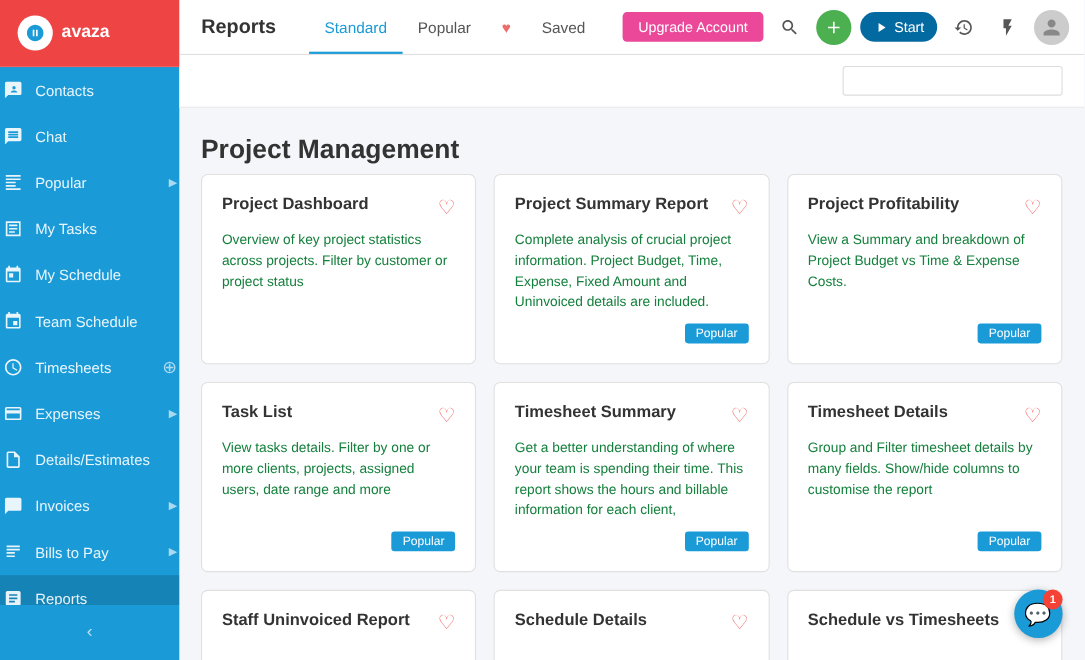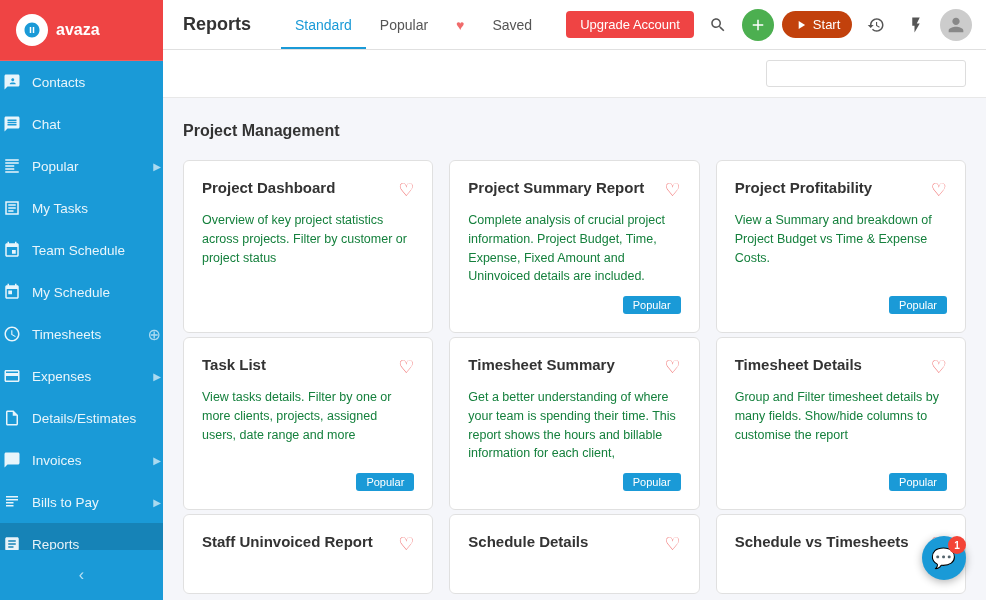--- a/index.html
+++ b/index.html
@@ -26,39 +26,39 @@
 
     
     .topbar { background: white; border-bottom: 1px solid #e0e0e0; padding: 0 20px; height: 50px; display: flex; align-items: center; flex-shrink: 0; }
     .topbar-title { font-size: 18px; font-weight: 600; color: #333; margin-right: 30px; }
     .topbar-tabs { display: flex; height: 100%; }
     .topbar-tab { padding: 0 14px; height: 100%; display: flex; align-items: center; font-size: 14px; color: #555; cursor: pointer; position: relative; }
     .topbar-tab.active { color: #1a9ad7; }
     .topbar-tab.active::after { content: ''; position: absolute; bottom: 0; left: 0; right: 0; height: 2px; background: #1a9ad7; }
     .topbar-divider { width: 1px; height: 24px; background: #ddd; margin: 0 10px; }
     .topbar-actions { display: flex; align-items: center; gap: 8px; margin-left: auto; }
-    .btn-upgrade { background: #ef4444; color: white; border: none; padding: 6px 14px; border-radius: 4px; font-size: 13px; cursor: pointer; white-space: nowrap; }
+    .btn-upgrade { background: #ec4899; color: white; border: none; padding: 6px 14px; border-radius: 4px; font-size: 13px; cursor: pointer; white-space: nowrap; }
     .icon-btn { width: 32px; height: 32px; border-radius: 50%; display: flex; align-items: center; justify-content: center; cursor: pointer; color: #555; font-size: 16px; }
     .icon-btn.green { background: #4caf50; color: white; }
-    .start-btn { background: #c2410c; color: white; border: none; padding: 6px 12px; border-radius: 20px; font-size: 13px; cursor: pointer; display: flex; align-items: center; gap: 5px; }
+    .start-btn { background: #0369a1; color: white; border: none; padding: 6px 12px; border-radius: 20px; font-size: 13px; cursor: pointer; display: flex; align-items: center; gap: 5px; }
     .avatar-btn { width: 32px; height: 32px; border-radius: 50%; background: #ccc; display: flex; align-items: center; justify-content: center; cursor: pointer; }
 
     
     .search-bar-area { background: white; padding: 10px 20px 10px; border-bottom: 1px solid #e8e8e8; display: flex; justify-content: flex-end; }
     .search-input { border: 1px solid #ddd; border-radius: 3px; padding: 5px 10px; font-size: 13px; width: 200px; outline: none; }
 
     
     .content { flex: 1; overflow-y: auto; padding: 24px 20px; }
     .content::-webkit-scrollbar { width: 6px; }
     .content::-webkit-scrollbar-thumb { background: #ccc; border-radius: 3px; }
 
-    .section-title { font-size: 16px; font-weight: 600; color: #333; margin-bottom: 20px; }
-
-    
-    .cards-grid { display: grid; grid-template-columns: repeat(3, 1fr); gap: 16px; margin-bottom: 4px; }
+    .section-title { font-size: 24px; font-weight: 600; color: #333; margin-bottom: 8px; }
+
+    
+    .cards-grid { display: grid; grid-template-columns: repeat(3, 1fr); gap: 16px; margin-bottom: 16px; }
     .card { background: white; border: 1px solid #e0e0e0; border-radius: 6px; padding: 18px; position: relative; min-height: 150px; display: flex; flex-direction: column; }
     .card-header { display: flex; align-items: flex-start; justify-content: space-between; margin-bottom: 10px; }
     .card-title { font-size: 15px; font-weight: 600; color: #333; flex: 1; padding-right: 8px; }
     .heart-icon { color: #f06b6b; font-size: 18px; cursor: pointer; flex-shrink: 0; }
     .heart-icon.outline { color: #f06b6b; }
     .card-desc { font-size: 12.5px; color: #15803d; line-height: 1.5; flex: 1; }
     .card-footer { display: flex; justify-content: flex-end; margin-top: 10px; }
     .badge-popular { background: #1a9ad7; color: white; font-size: 11px; padding: 3px 10px; border-radius: 3px; }
 
     
@@ -116,33 +116,33 @@
         <svg viewBox="0 0 24 24">
             <path d="M3 3h18v18H3zm2 2v14h14V5H5zm2 2h10v2H7zm0 4h10v2H7zm0 4h7v2H7z"></path>
           </svg>
       </div>
       <span class="nav-label">My Tasks</span>
     </div>
 
     <div class="nav-item">
       <div class="nav-icon">
         <svg viewBox="0 0 24 24">
+            <path d="M19 3h-1V1h-2v2H8V1H6v2H5c-1.1 0-2 .9-2 2v14c0 1.1.9 2 2 2h14c1.1 0 2-.9 2-2V5c0-1.1-.9-2-2-2zm0 16H5V8h14v11zM7 10h5v5H7z"></path>
+          </svg>
+      </div>
+      <span class="nav-label">My Schedule</span>
+    </div>
+
+    <div class="nav-item">
+      <div class="nav-icon">
+        <svg viewBox="0 0 24 24">
             <path d="M17 12h-5v5h5v-5zM16 1v2H8V1H6v2H5c-1.1 0-2 .9-2 2v14c0 1.1.9 2 2 2h14c1.1 0 2-.9 2-2V5c0-1.1-.9-2-2-2h-1V1h-2zm3 18H5V8h14v11z"></path>
           </svg>
       </div>
       <span class="nav-label">Team Schedule</span>
-    </div>
-
-    <div class="nav-item">
-      <div class="nav-icon">
-        <svg viewBox="0 0 24 24">
-            <path d="M19 3h-1V1h-2v2H8V1H6v2H5c-1.1 0-2 .9-2 2v14c0 1.1.9 2 2 2h14c1.1 0 2-.9 2-2V5c0-1.1-.9-2-2-2zm0 16H5V8h14v11zM7 10h5v5H7z"></path>
-          </svg>
-      </div>
-      <span class="nav-label">My Schedule</span>
     </div>
 
     <div class="nav-item">
       <div class="nav-icon">
         <svg viewBox="0 0 24 24">
             <path d="M11.99 2C6.47 2 2 6.48 2 12s4.47 10 9.99 10C17.52 22 22 17.52 22 12S17.52 2 11.99 2zM12 20c-4.42 0-8-3.58-8-8s3.58-8 8-8 8 3.58 8 8-3.58 8-8 8zm.5-13H11v6l5.25 3.15.75-1.23-4.5-2.67z"></path>
           </svg>
       </div>
       <span class="nav-label">Timesheets</span>
       <span class="add-icon">⊕</span>

